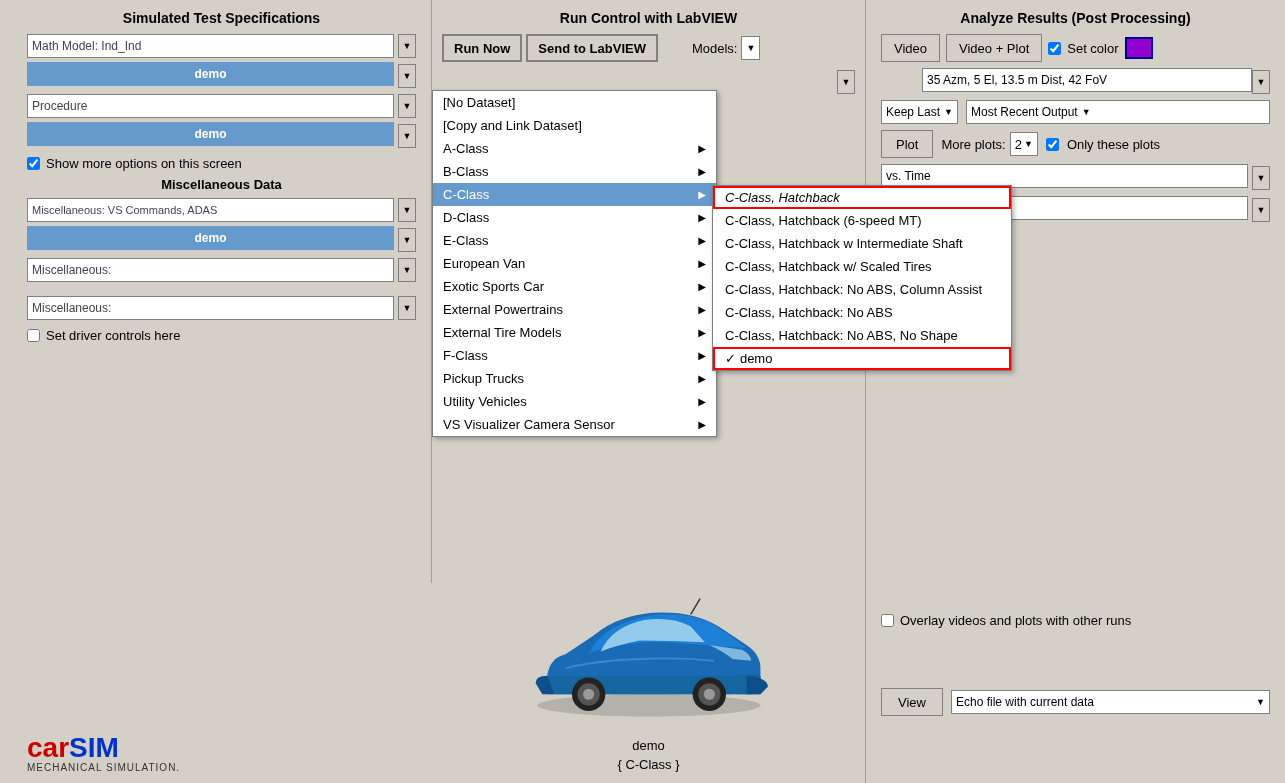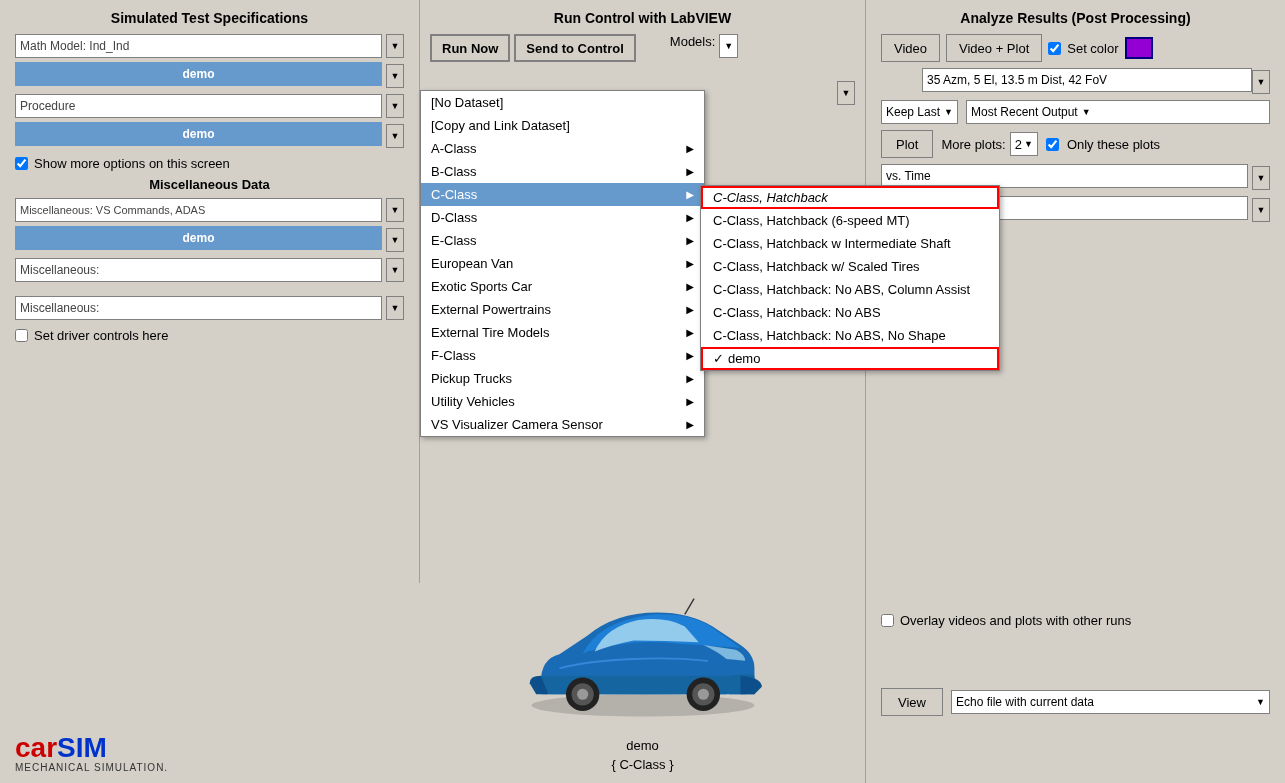--- a/index.html
+++ b/index.html
@@ -11,20 +11,21 @@
       height: 783px;
       overflow: hidden;
       position: relative;
     }
 
     .main-container {
       display: flex;
       width: 100%;
       height: 100%;
       flex-direction: column;
+      padding-left: 12px;
     }
 
     .top-bar {
       display: flex;
       width: 100%;
       flex: 1;
     }
 
     
     .left-panel {
@@ -103,22 +104,23 @@
 
     .panel-title-center {
       font-size: 14px;
       font-weight: bold;
       text-align: center;
       margin-bottom: 8px;
     }
 
     .run-controls {
       display: flex;
+      align-items: center;
       gap: 4px;
-      margin-bottom: 19px;
+      margin-bottom: 8px;
     }
 
     .btn {
       height: 28px;
       padding: 0 10px;
       border: 2px solid #808080;
       background: #d4d0c8;
       cursor: pointer;
       font-size: 13px;
       font-weight: bold;
@@ -503,21 +505,21 @@
         <input type="checkbox" style="">
         <span>Set driver controls here</span>
       </div>
     </div>
 
     <div class="middle-panel">
       <div class="panel-title-center">Run Control with LabVIEW</div>
 
       <div class="run-controls">
         <button class="btn">Run Now</button>
-        <button class="btn">Send to Control</button>
+        <button class="btn">Send to LabVIEW</button>
         <span style="margin-left:30px; font-size:13px;">Models:</span>
         <div class="models-dropdown">
           <span style="font-size:9px; padding: 0 4px;">▼</span>
         </div>
       </div>
 
       <div class="field-row">
         <div style="flex:1;"></div>
         <div class="dropdown-arrow" style="height:24px; border: 1px solid #808080;">
           <span style="font-size:9px;">▼</span>

